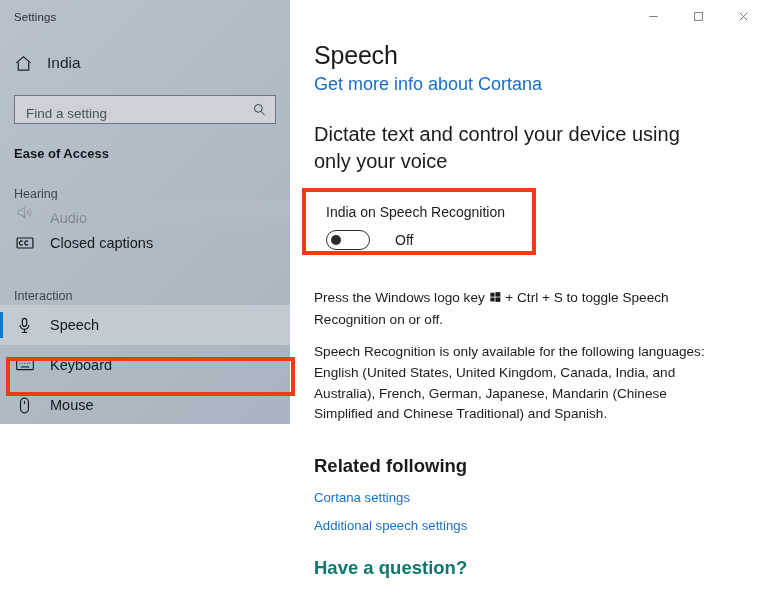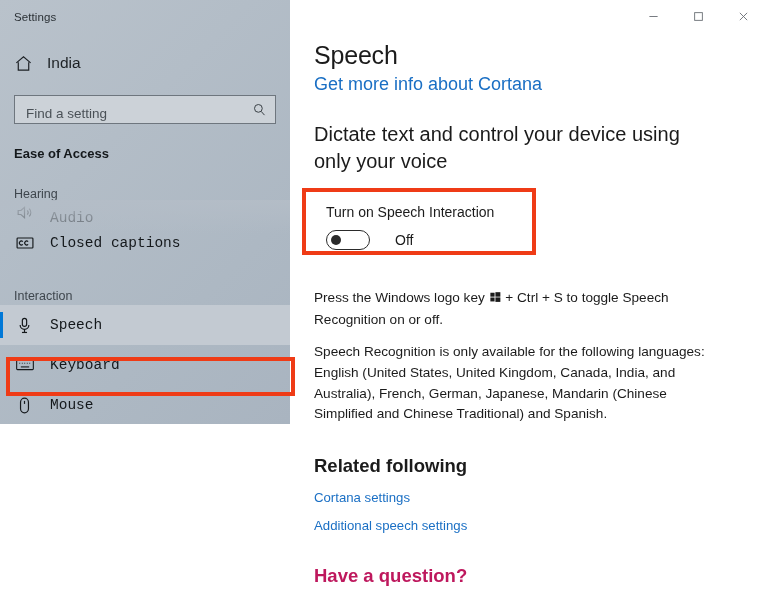--- a/index.html
+++ b/index.html
@@ -97,21 +97,20 @@
   }
 
   .nav-item {
     display: flex;
     align-items: center;
     height: 40px;
     padding-left: 14px;
     gap: 15px;
     position: relative;
     cursor: default;
-    font-family: Liberation Mono, monospace;
   }
   .nav-item .nav-icon {
     width: 21px;
     height: 21px;
     flex: 0 0 21px;
     display: flex;
     align-items: center;
     justify-content: center;
   }
   .nav-item .nav-label {
@@ -240,23 +239,23 @@
 
   .related-head {
     margin-top: 30px;
     font-size: 18.5px;
     color: #1b1b1b;
   }
   .related-link { margin-top: 13px; display: block; font-size: 13.2px; }
   .related-link.second { }
 
   .question-head {
-    margin-top: 32px;
+    margin-top: 24px;
     font-size: 18.5px;
-    color: #be185d;
+    color: #0f766e;
   }
 
   
   .annot {
     position: absolute;
     border: 4px solid #ef3b16;
     pointer-events: none;
     box-sizing: border-box;
   }
   #annot-toggle { left: 302px; top: 188px; width: 234px; height: 67px; }
@@ -393,21 +392,21 @@
       </div>
     </div>
 
     <div class="main-inner">
       <h1 class="page-title">Speech</h1>
       <a class="link" style="margin-top:6px;">Get more info about Cortana</a>
 
       <div class="sub-head">Dictate text and control your device using only your voice</div>
 
       <div class="toggle-block">
-        <div class="toggle-label">Turn on Speech Interaction</div>
+        <div class="toggle-label">India on Speech Recognition</div>
         <div class="toggle-row">
           <div class="switch">
             <div class="knob"></div>
           </div>
           <span class="switch-state">Off</span>
         </div>
       </div>
 
       <p class="body-text spaced">
         <span>Press the Windows logo key</span>

